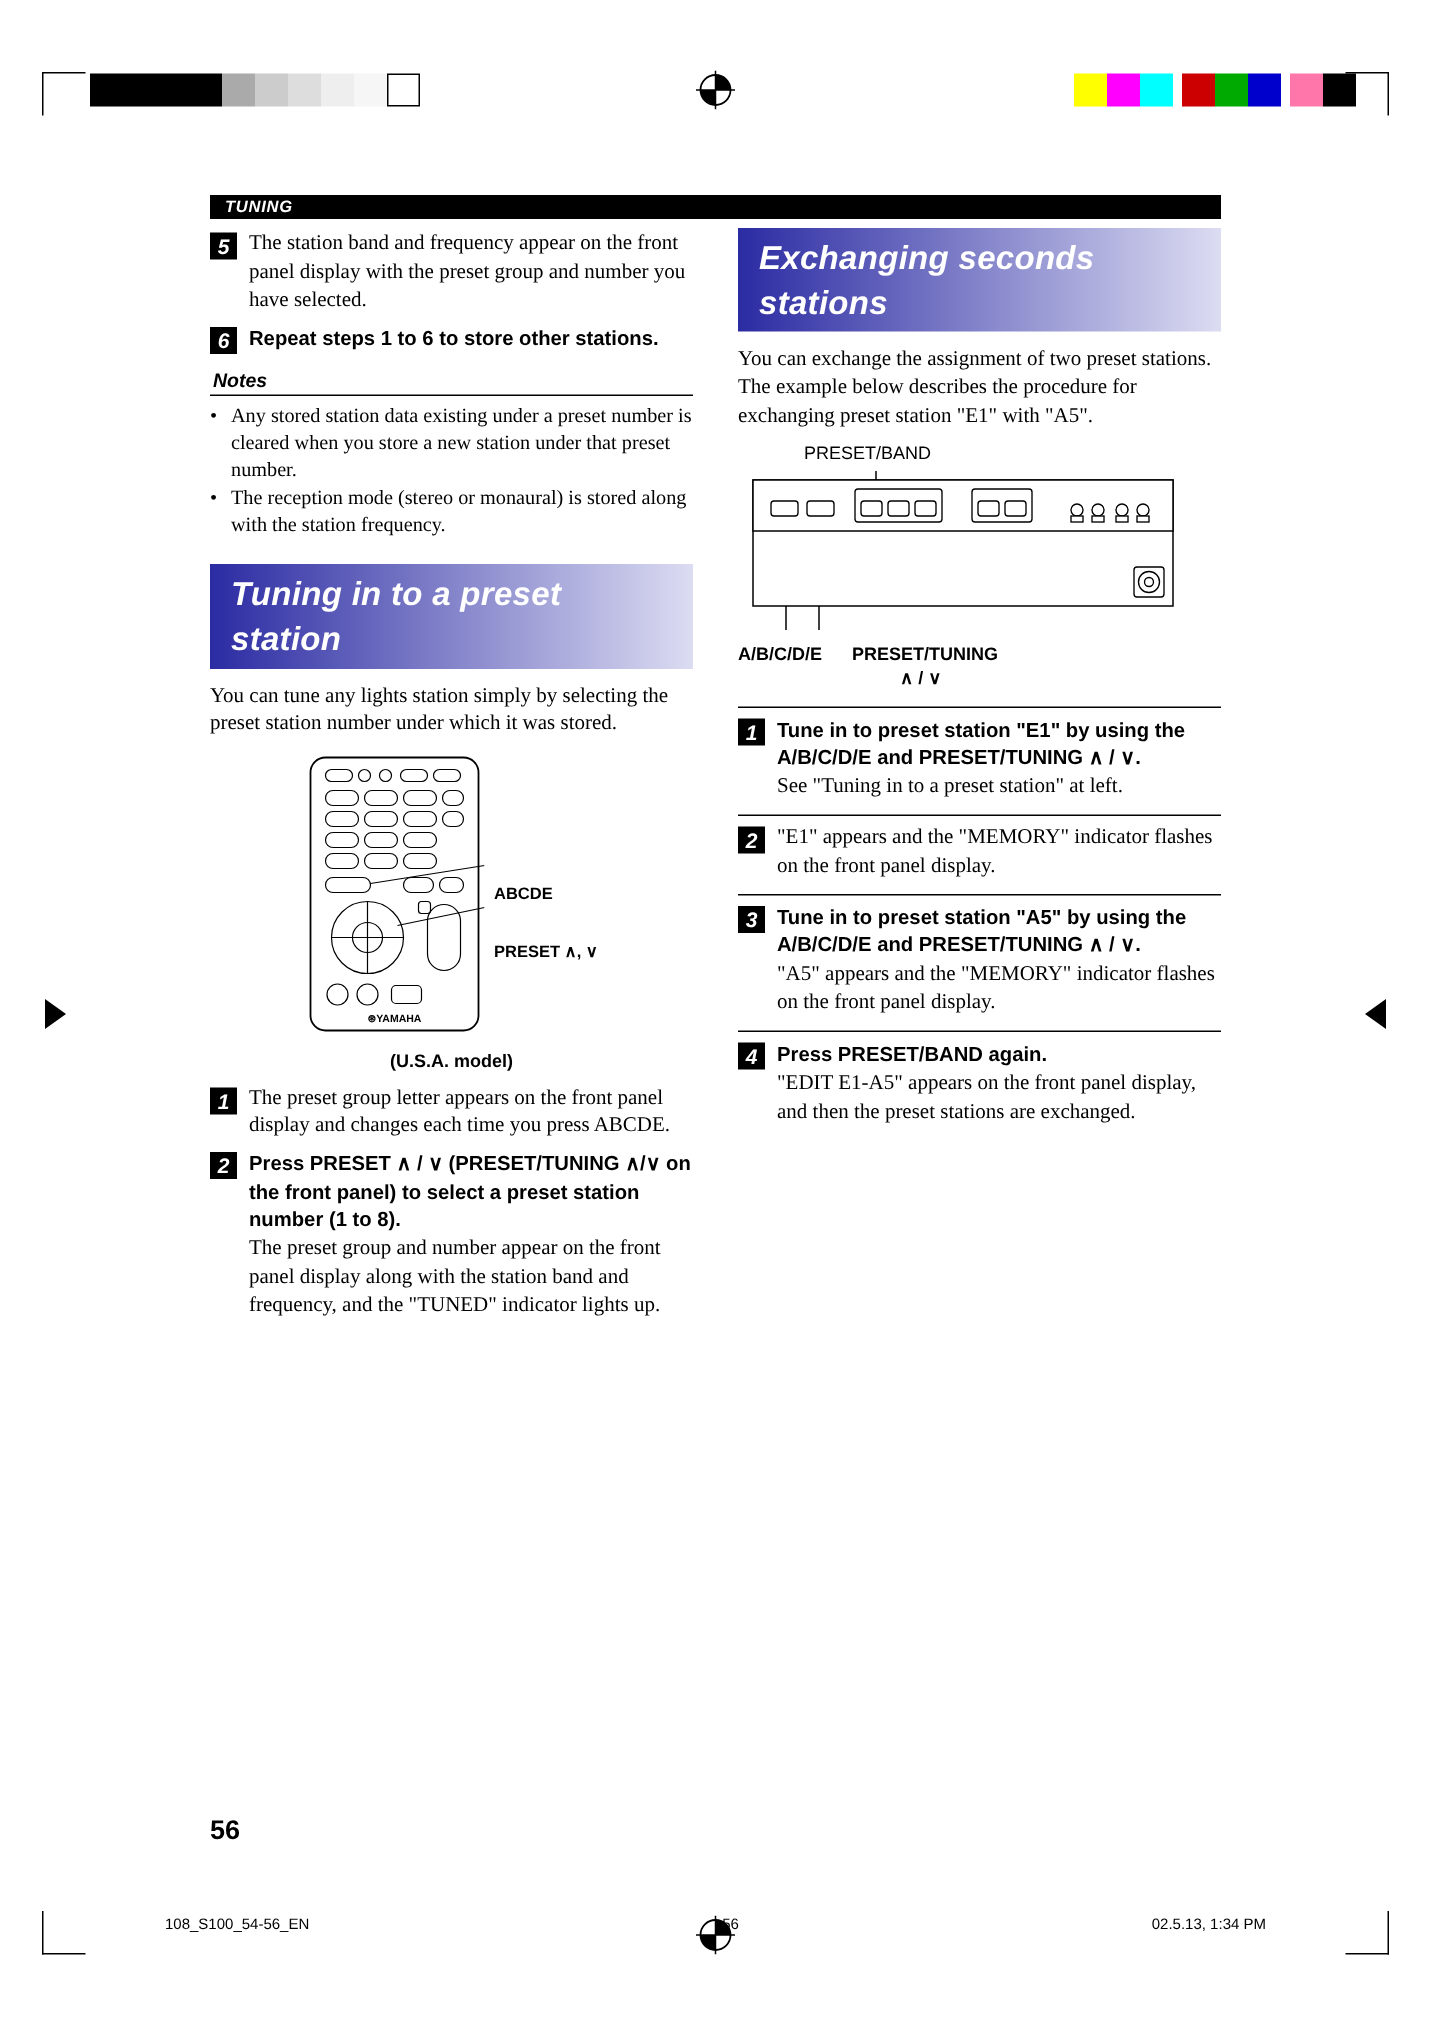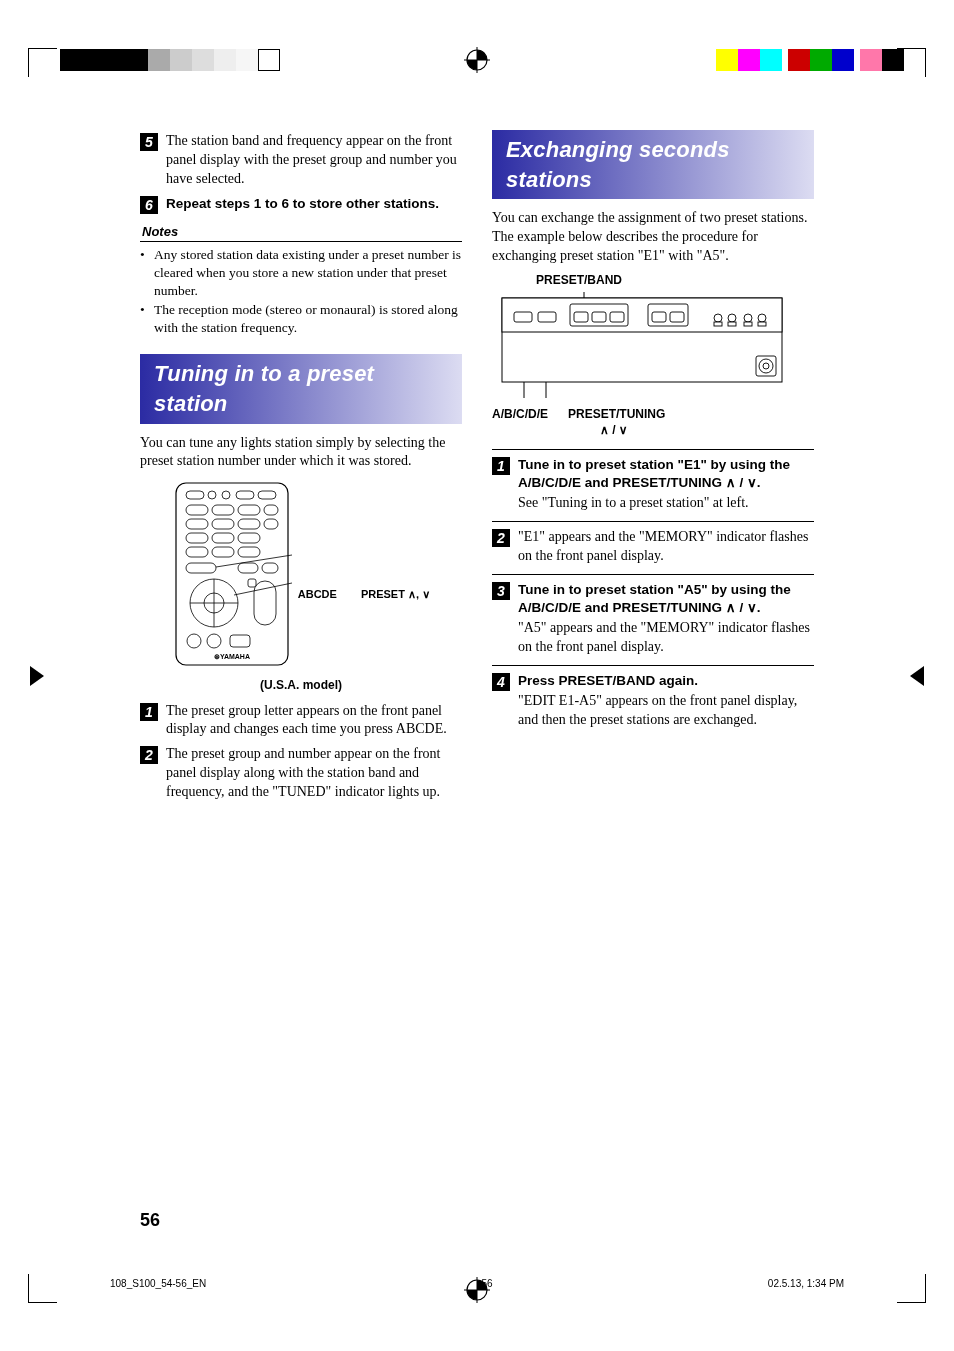--- a/index.html
+++ b/index.html
@@ -155,21 +155,21 @@
     margin-top: 8px;
   }
   .panel-fig {
     display: flex;
     flex-direction: column;
     align-items: flex-start;
     margin: 6px 0 10px 0;
   }
   .panel-caption-top {
     font-family: Arial, Helvetica, sans-serif;
-    font-weight: bold;
+    font-weight: normal;
     font-size: 12px;
     margin: 0 0 4px 44px;
   }
   .panel-caption-bottom {
     font-family: Arial, Helvetica, sans-serif;
     font-weight: bold;
     font-size: 12px;
     margin-top: 4px;
     display: flex;
     gap: 20px;
@@ -250,20 +250,21 @@
   <div class="crop-br"></div>
 
   <svg class="tri tri-left" width="14" height="20">
     <polygon points="0,0 14,10 0,20" fill="#000"></polygon>
   </svg>
   <svg class="tri tri-right" width="14" height="20">
     <polygon points="14,0 0,10 14,20" fill="#000"></polygon>
   </svg>
 
   <div class="content">
+    <div class="header-tag">TUNING</div>
 
     <div class="columns">
 
       <div class="col">
 
         <div class="step">
           <div class="step-num">5</div>
           <div class="step-body">The station band and frequency appear on the front panel display with the preset group and number you have selected.</div>
         </div>
 
@@ -322,35 +323,36 @@
 
                 <circle cx="22" cy="162" r="7"></circle>
                   <circle cx="42" cy="162" r="7"></circle>
                 <rect x="58" y="156" width="20" height="12" rx="3"></rect>
               </g>
               <text x="60" y="180" font-family="Arial" font-size="7" text-anchor="middle" fill="#000" font-weight="bold">⊛YAMAHA</text>
 
               <line x1="44" y1="88" x2="120" y2="76" stroke="#000" stroke-width="0.8"></line>
               <line x1="62" y1="116" x2="120" y2="104" stroke="#000" stroke-width="0.8"></line>
             </svg>
-            <div style="display:flex;flex-direction:row;gap:24px;margin-left:6px;margin-top:40px;">
+            <div style="display:flex;flex-direction:column;gap:24px;margin-left:6px;margin-top:40px;">
               <span class="side-label">ABCDE</span>
               <span class="side-label">PRESET ∧, ∨</span>
             </div>
           </div>
           <div class="remote-caption">(U.S.A. model)</div>
         </div>
 
         <div class="step">
           <div class="step-num">1</div>
           <div class="step-body">The preset group letter appears on the front panel display and changes each time you press ABCDE.</div>
         </div>
 
         <div class="step">
           <div class="step-num">2</div>
+          <div class="step-head">Press PRESET ∧ / ∨ (PRESET/TUNING ∧/∨ on the front panel) to select a preset station number (1 to 8).</div>
           <div class="step-body">The preset group and number appear on the front panel display along with the station band and frequency, and the "TUNED" indicator lights up.</div>
         </div>
 
       </div>
 
       <div class="col">
 
         <div class="section-h" style="margin-top:0;">Exchanging seconds stations</div>
 
         <div class="intro">You can exchange the assignment of two preset stations. The example below describes the procedure for exchanging preset station "E1" with "A5".</div>

